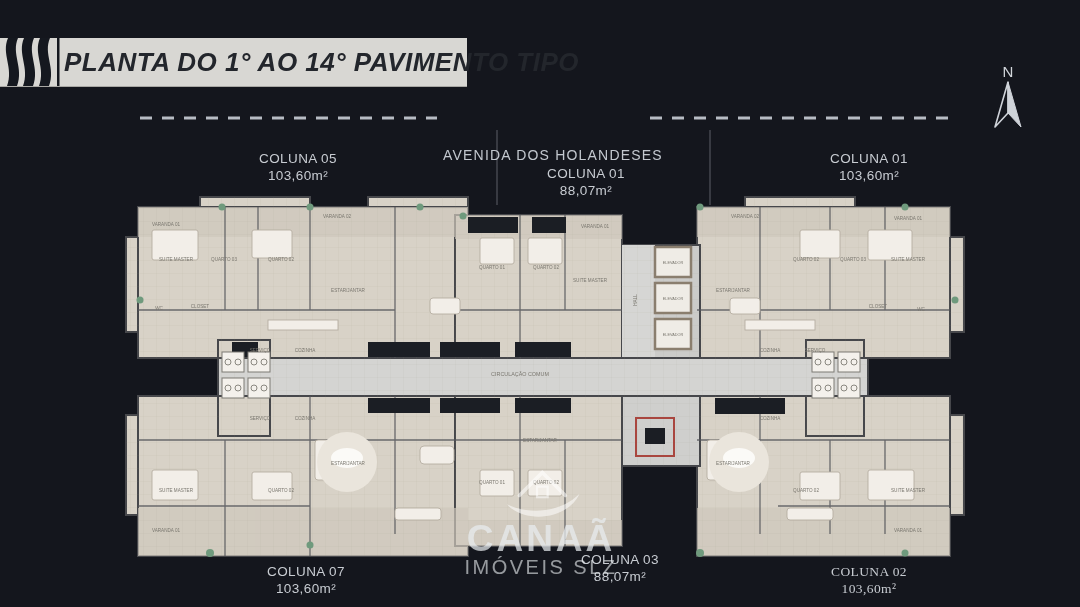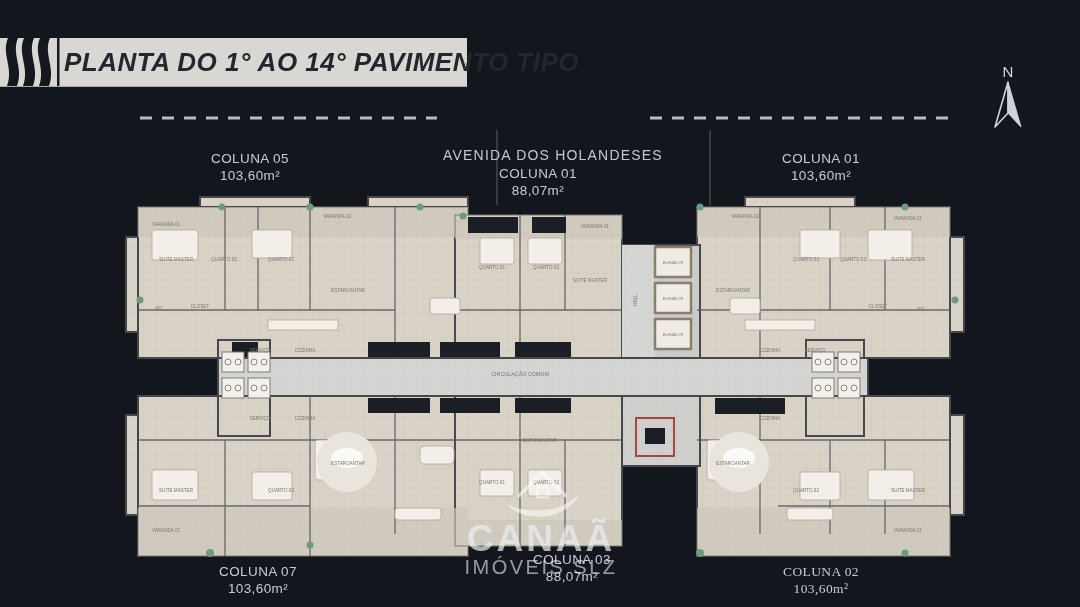--- a/index.html
+++ b/index.html
@@ -12,21 +12,21 @@
           border-bottom:1px solid #a9a8a4;}
   .stripes{position:absolute;left:0;top:0;width:62px;height:48px;}
   .banner-text{position:absolute;left:64px;right:8px;top:0;height:48px;line-height:48px;
                text-align:center;font-family:Liberation Sans, sans-serif;font-style:italic;
                font-weight:600;font-size:26px;color:#23262c;letter-spacing:.5px;white-space:nowrap;}
   
   .street-name{position:absolute;left:443px;top:110px;width:200px;text-align:center;
                font-size:14px;letter-spacing:1.2px;color:#c3c8cf;white-space:nowrap;margin-top:37px;}
   
   .unit{position:absolute;transform:translateX(-50%);text-align:center;color:#c8ccd2;
-        font-size:13.5px;line-height:17px;letter-spacing:.4px;white-space:nowrap;}
+        font-size:13.5px;line-height:17px;letter-spacing:.4px;white-space:nowrap;margin-left:48px;}
   .u05{left:250px;top:150px;} .u06{left:538px;top:165px;} .u01{left:821px;top:150px;}
   .u04{left:258px;top:563px;} .u03{left:572px;top:551px;} .u02{left:821px;top:563px;font-family:Liberation Serif, serif;}
   
   .wm{position:absolute;left:541px;top:460px;transform:translateX(-50%);text-align:center;
       color:rgba(233,237,240,.72);pointer-events:none;}
   .wm-logo{width:108px;height:62px;margin:0 auto;opacity:.55;display:block;}
   .wm-brand{font-size:37px;font-weight:bold;letter-spacing:3px;line-height:34px;}
   .wm-sub{font-size:20px;letter-spacing:2.5px;line-height:18px;margin-top:2px;opacity:.85;}
 </style>
 </head>

